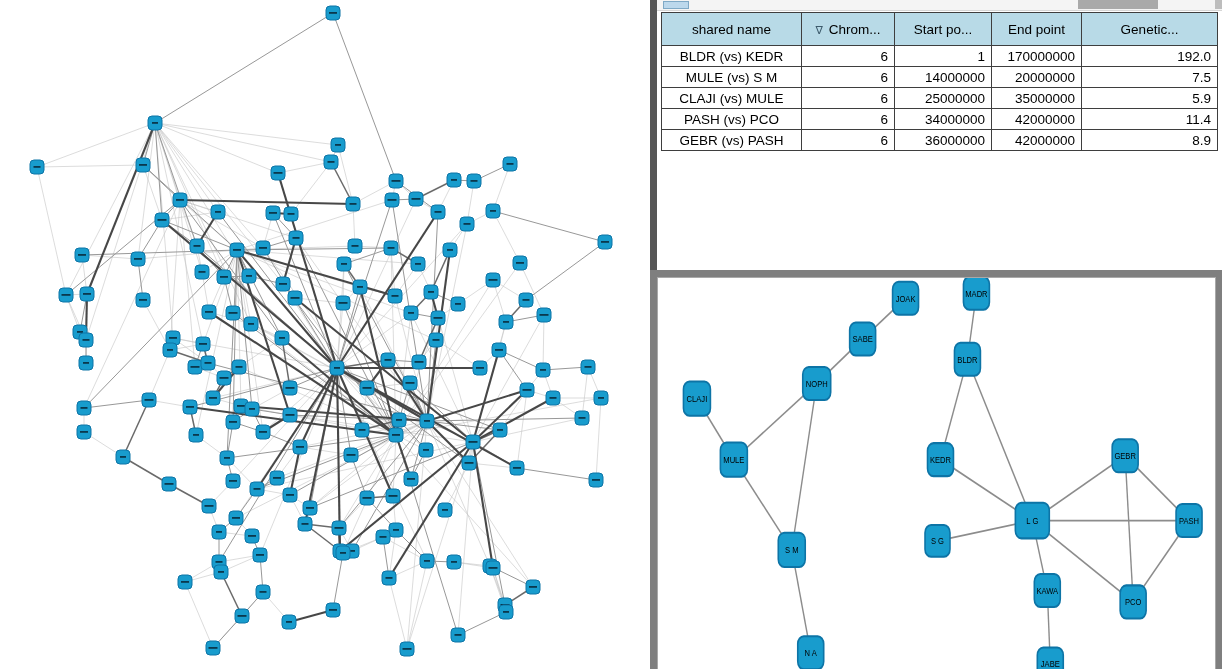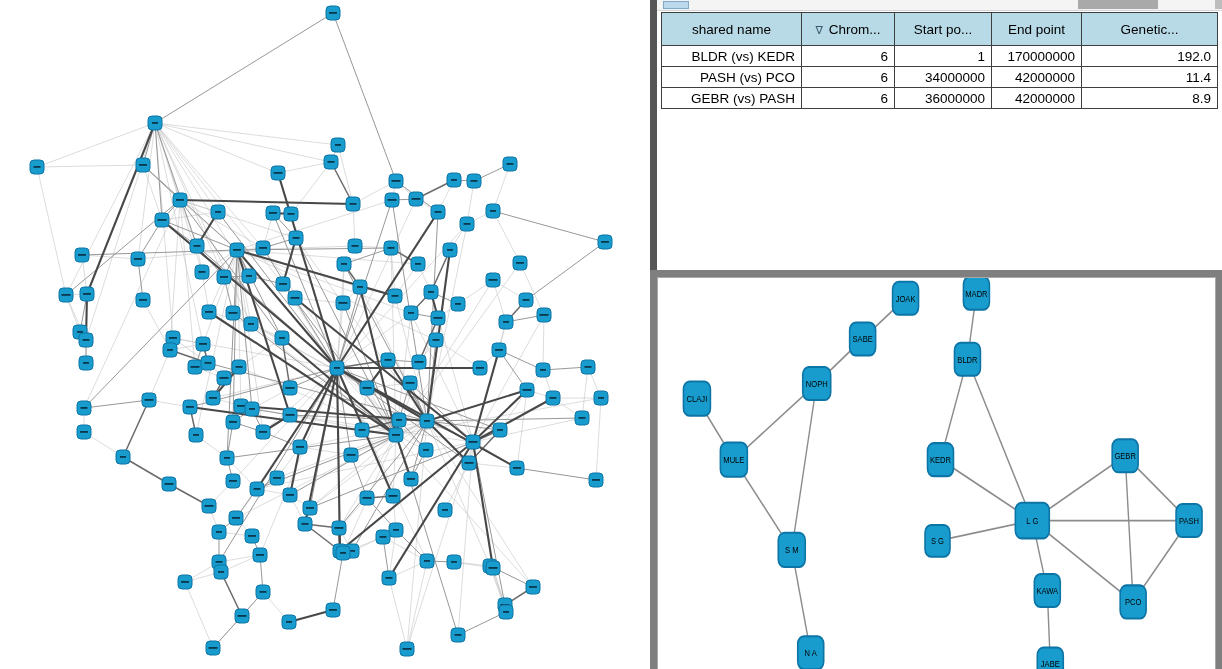--- a/index.html
+++ b/index.html
@@ -24,21 +24,21 @@
   #hscroll .endcap{position:absolute;right:0;top:0;width:7px;height:9px;background:#bdbdbd;}
 
   
   #table-wrap{position:absolute;left:4px;top:12px;width:556px;}
   table{border-collapse:collapse;width:556px;table-layout:fixed;}
   th,td{border:1px solid #3e3e3e;font-size:13.5px;color:#000;
     white-space:nowrap;overflow:hidden;box-sizing:border-box;}
   th{background:#b8dae7;height:33px;font-weight:normal;text-align:center;padding:0 11px;}
   td{height:21px;background:#fff;padding:0 6px;}
   td.num{text-align:right;}
-  td.name{text-align:right;}
+  td.name{text-align:center;}
   .filter-icon{color:#3c5a6b;font-size:11px;margin-right:6px;}
 
   
   #net-panel{position:absolute;left:650px;top:270px;width:572px;height:504px;
     background:#7f7f7f;box-sizing:border-box;}
   #net-inner{position:absolute;left:7px;top:7px;right:6px;bottom:6px;background:#fff;
     border:1px solid #a9a9a9;box-sizing:border-box;}
   #net-svg{position:absolute;left:0;top:0;width:100%;height:100%;}
 
   svg text{pointer-events:none;}
@@ -1089,20 +1089,34 @@
         </thead>
         <tbody id="tbody">
             <tr>
               <td class="name">BLDR (vs) KEDR</td>
               <td class="num">6</td>
               <td class="num">1</td>
               <td class="num">170000000</td>
               <td class="num">192.0</td>
             </tr>
             <tr>
+              <td class="name">MULE (vs) S M</td>
+              <td class="num">6</td>
+              <td class="num">14000000</td>
+              <td class="num">20000000</td>
+              <td class="num">7.5</td>
+            </tr>
+            <tr>
+              <td class="name">CLAJI (vs) MULE</td>
+              <td class="num">6</td>
+              <td class="num">25000000</td>
+              <td class="num">35000000</td>
+              <td class="num">5.9</td>
+            </tr>
+            <tr>
               <td class="name">PASH (vs) PCO</td>
               <td class="num">6</td>
               <td class="num">34000000</td>
               <td class="num">42000000</td>
               <td class="num">11.4</td>
             </tr>
             <tr>
               <td class="name">GEBR (vs) PASH</td>
               <td class="num">6</td>
               <td class="num">36000000</td>

